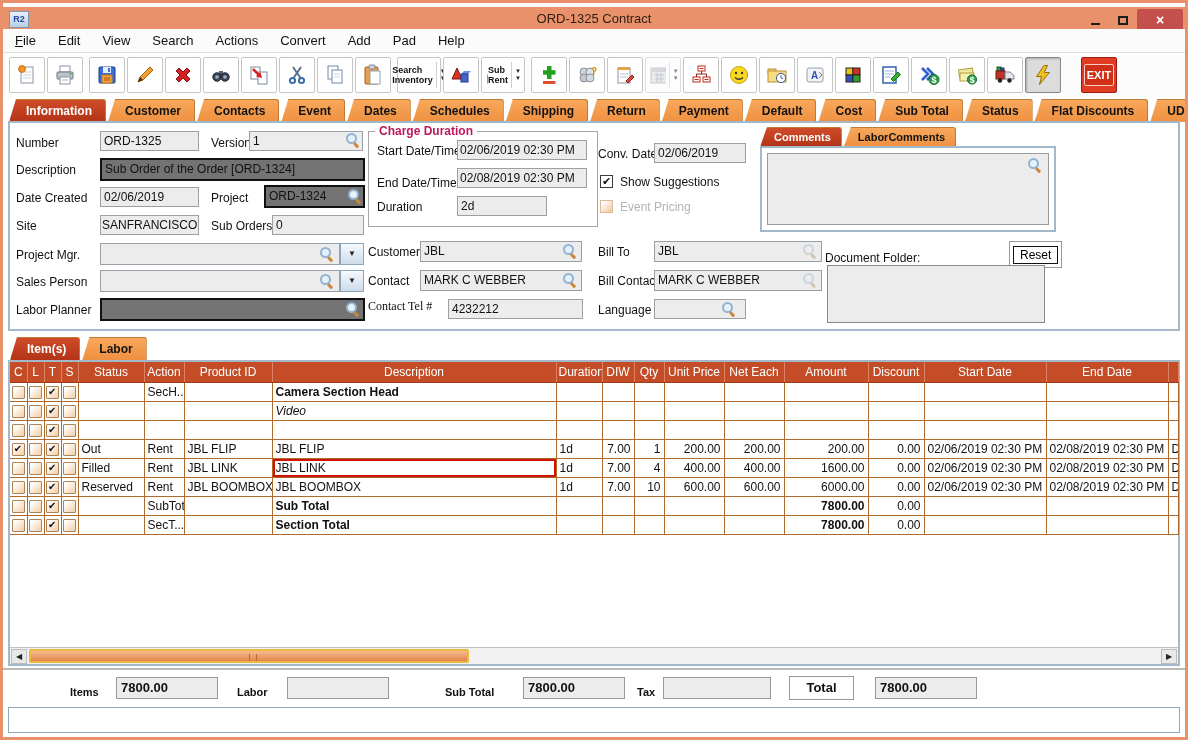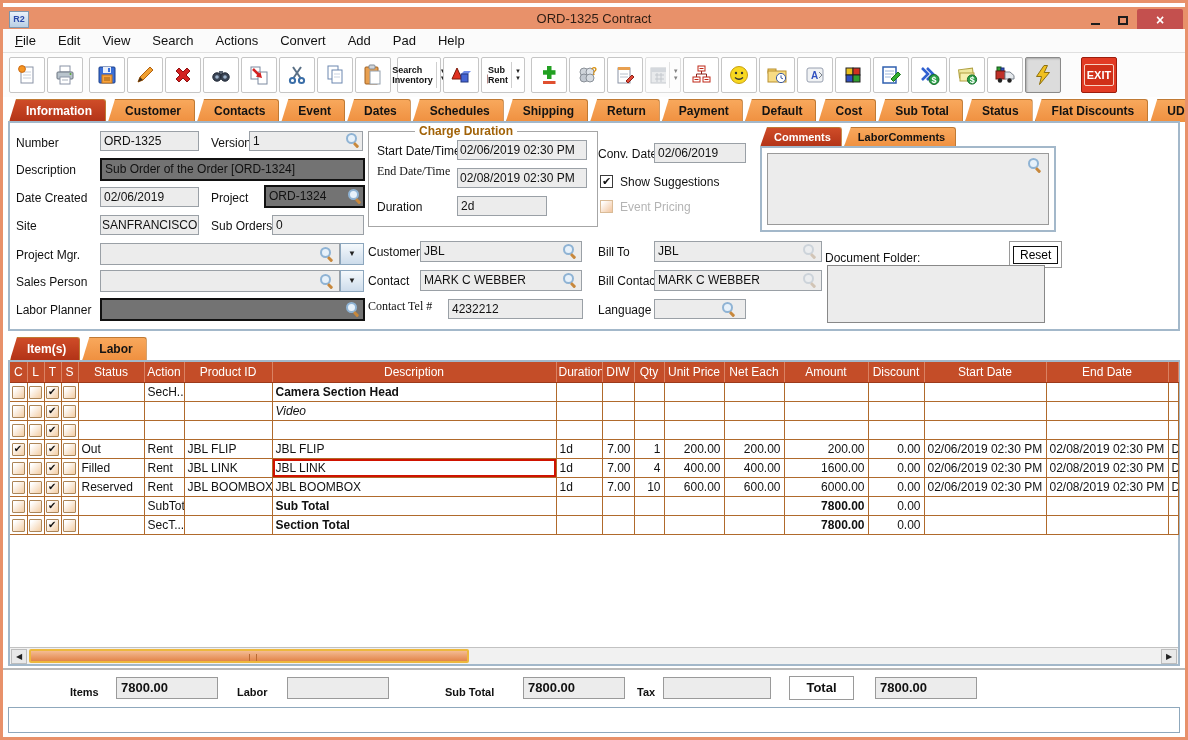--- a/index.html
+++ b/index.html
@@ -45,21 +45,21 @@
   .formpanel{position:absolute;left:5px;top:118px;width:1172px;height:210px;border:2px solid #a3b8ca;background:#fff;}
   .flabel{position:absolute;font-size:12px;color:#111;white-space:nowrap;}
   .field{position:absolute;height:20px;background:#ececec;border:1px solid #9aa0a6;font-size:12px;color:#111;line-height:18px;padding:0 3px;white-space:nowrap;overflow:hidden;}
   .field.edit{background:#737373;border:2px solid #111;line-height:18px;}
   .mag{position:absolute;width:14px;height:14px;display:inline-block;}
   .mag::before{content:"";position:absolute;left:0;top:0;width:7px;height:7px;border:2px solid #8fb3d4;border-radius:50%;background:#e7f1fa;}
   .mag::after{content:"";position:absolute;left:9px;top:9px;width:6px;height:3px;background:#c8883c;border-radius:1px;transform:rotate(45deg);transform-origin:0 0;}
   .mag.faded{opacity:.4;filter:grayscale(.5);}
   .ddbtn{position:absolute;width:24px;height:22px;background:linear-gradient(#f5f9fc,#cddceb);border:1px solid #8ca6bd;font-size:8px;color:#222;text-align:center;line-height:20px;}
   .fieldset{position:absolute;border:1px solid #a6a6a6;}
-  .fieldset .legend{position:absolute;top:-8px;left:6px;background:#fff;padding:0 4px;font-size:12px;font-weight:bold;color:#a16207;margin-left:40px;}
+  .fieldset .legend{position:absolute;top:-8px;left:6px;background:#fff;padding:0 4px;font-size:12px;font-weight:bold;color:#be185d;}
   .fcb{position:absolute;width:13px;height:13px;background:#fff;border:1px solid #3a3a3a;font-size:11px;line-height:11px;text-align:center;color:#111;}
   .fcb.checked::after{content:"\2714";}
   .fcb.dis{background:linear-gradient(135deg,#fff 10%,#f2c59e);border-color:#d9bb97;}
   .flabel.dim{color:#b4b4b4;}
   .compane{position:absolute;border:2px solid #a3b8ca;background:#fff;}
   .combox{position:absolute;left:5px;top:5px;right:5px;bottom:5px;background:#ececec;border:1px solid #9a9a9a;}
   .resetouter{position:absolute;border:1px solid #9a9a9a;background:#fff;padding:3px;}
   .resetbtn{border:1px solid #111;background:#fff;font-size:12px;padding:1px 6px;font-family:inherit;}
   .docbox{position:absolute;background:#ececec;border:1px solid #888;}
 
@@ -418,21 +418,21 @@
     <div class="ddbtn" style="left:330px;top:147px;">▼</div>
 
     <span class="flabel" style="left:6px;top:180px;">Labor Planner</span>
     <div class="field edit" style="left:90px;top:175px;width:265px;height:23px;"></div>
     <span class="mag" style="left:336px;top:179px;"></span>
 
     <div class="fieldset" style="left:358px;top:8px;width:230px;height:96px;">
       <span class="legend">Charge Duration</span>
       <span class="flabel" style="left:8px;top:12px;">Start Date/Time</span>
       <div class="field" style="left:88px;top:8px;width:130px;padding:0 2px;">02/06/2019 02:30 PM</div>
-      <span class="flabel" style="left:8px;top:32px;font-family:Liberation Serif, serif;">End Date/Time</span>
+      <span class="flabel" style="left:8px;top:44px;">End Date/Time</span>
       <div class="field" style="left:88px;top:36px;width:130px;padding:0 2px;">02/08/2019 02:30 PM</div>
       <span class="flabel" style="left:8px;top:68px;">Duration</span>
       <div class="field" style="left:88px;top:64px;width:90px;">2d</div>
     </div>
 
     <span class="flabel" style="left:588px;top:24px;">Conv. Date</span>
     <div class="field" style="left:644px;top:20px;width:92px;">02/06/2019</div>
     <span class="fcb checked" style="left:590px;top:52px;"></span>
     <span class="flabel" style="left:610px;top:52px;">Show Suggestions</span>
     <span class="fcb dis" style="left:590px;top:77px;"></span>

